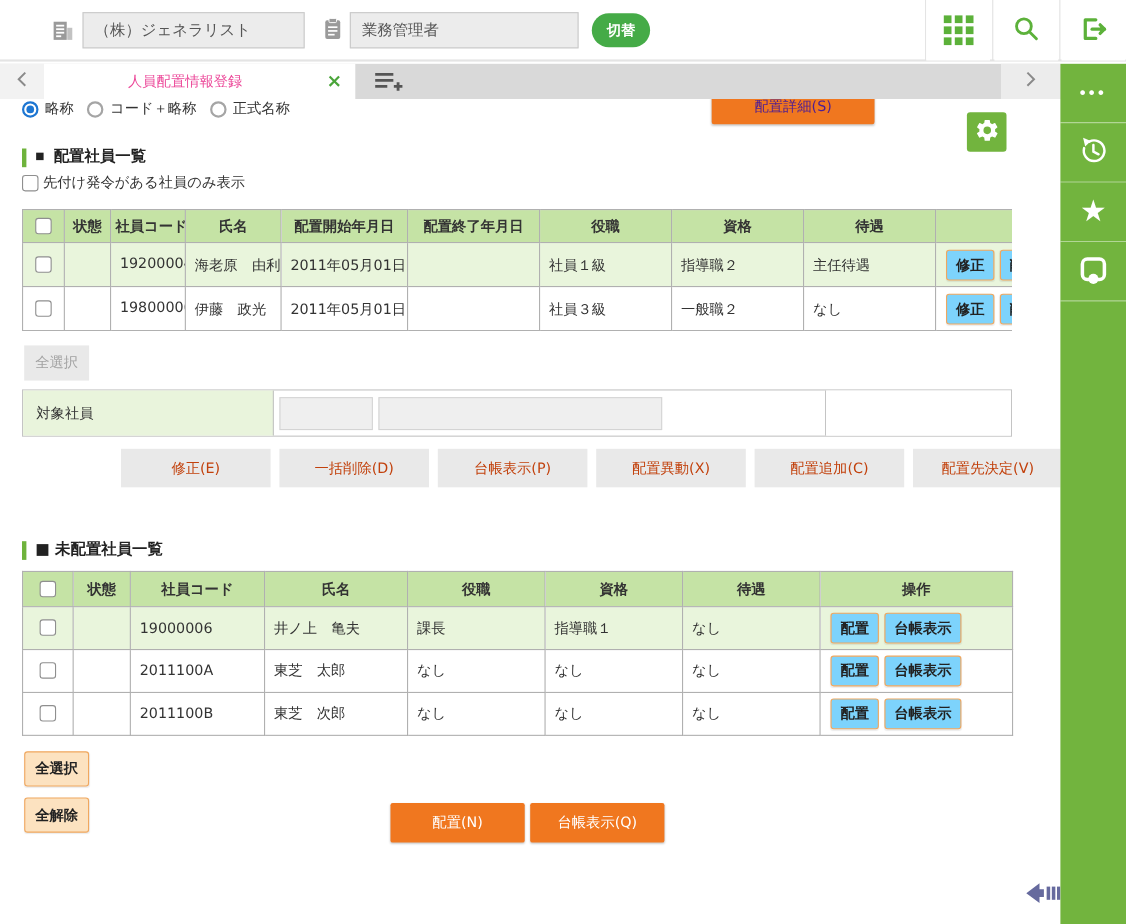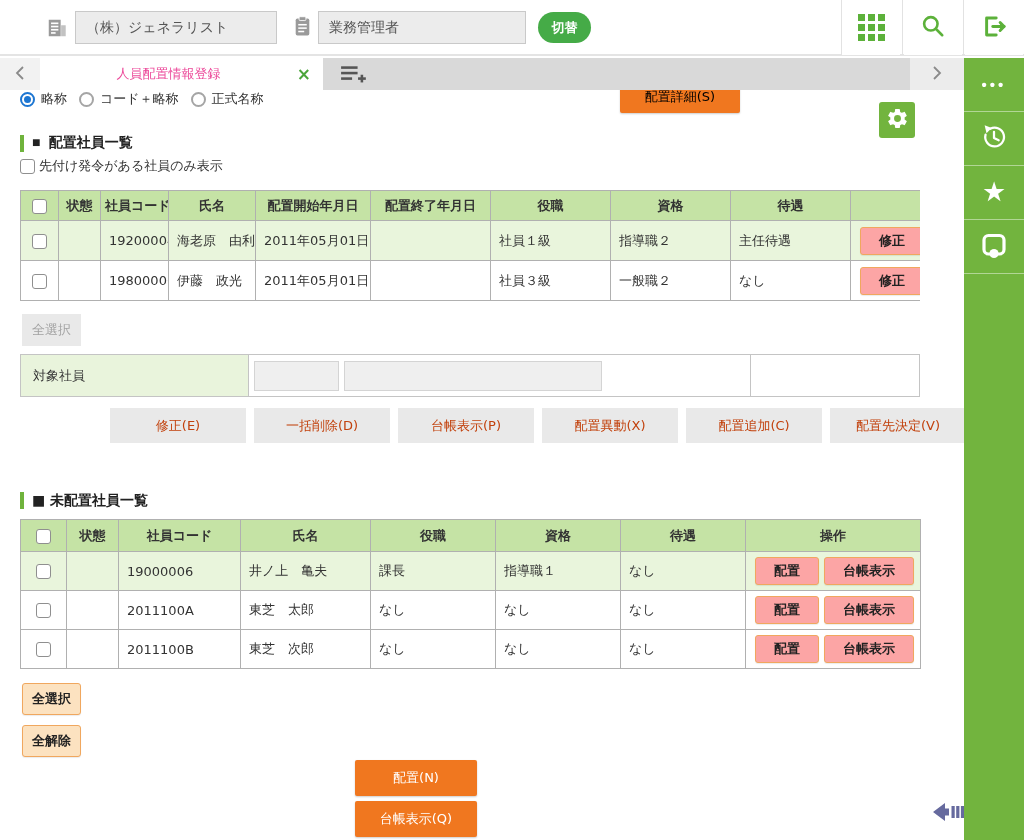--- a/index.html
+++ b/index.html
@@ -39,21 +39,21 @@
 
   
   .content{position:absolute;top:90px;left:0;width:964px;height:750px;background:#fff;overflow:hidden;z-index:2;}
 
   .radio-row{position:absolute;left:20px;top:0;display:flex;align-items:center;gap:12px;height:18px;}
   .radio-opt{display:flex;align-items:center;gap:6px;cursor:pointer;}
   .radio{width:15px;height:15px;border-radius:50%;border:2px solid #a5a5a5;background:#fff;display:inline-block;position:relative;}
   .radio.checked{border-color:#1d76d2;}
   .radio.checked::after{content:"";position:absolute;left:2px;top:2px;right:2px;bottom:2px;border-radius:50%;background:#1d76d2;}
 
-  .detail-btn{position:absolute;left:620px;top:-10px;width:120px;height:33px;background:#f0771f;color:#000000;border:none;font-size:13px;font-family:inherit;border-radius:2px;cursor:pointer;box-shadow:0 1px 2px rgba(0,0,0,.2);}
+  .detail-btn{position:absolute;left:647px;top:-10px;width:148px;height:33px;background:#f0771f;color:#4c1d95;border:none;font-size:13px;font-family:inherit;border-radius:2px;cursor:pointer;box-shadow:0 1px 2px rgba(0,0,0,.2);}
   .gear-btn{position:absolute;left:879px;top:12px;width:36px;height:36px;background:#72b43e;border:none;border-radius:3px;cursor:pointer;display:flex;align-items:center;justify-content:center;}
 
   .section-title{position:absolute;left:20px;font-size:14px;font-weight:bold;color:#222;border-left:4px solid #6fb33c;padding-left:8px;line-height:17px;}
   .s1-title{top:45px;font-family:Liberation Mono, monospace;}
   .s2-title{top:402px;}
 
   .filter-row{position:absolute;left:20px;top:67px;display:flex;align-items:center;gap:4px;cursor:pointer;}
 
   .cb{display:inline-block;width:15px;height:15px;background:#fff;border:1px solid #8f8f8f;border-radius:3px;vertical-align:middle;}
 
@@ -63,40 +63,40 @@
   table.t1{width:1000px;}
   table.t2{width:900px;}
   table.grid th,table.grid td{border:1px solid #b0b0b0;font-size:13px;overflow:hidden;white-space:nowrap;}
   table.grid th{background:#c5e3a5;color:#333;font-weight:bold;text-align:center;height:30px;padding:0 4px;}
   table.t2 th{height:32px;}
   table.grid td{height:40px;padding:0 8px;background:#fff;}
   table.t2 td{height:39px;}
   table.grid tr.hl td{background:#e9f5dc;}
   table.grid td.c-check,table.grid th.c-check{text-align:center;padding:0;}
   table.grid td.c-act{padding:0 4px;}
-  .mini-btn{background:#fca5a5;border:1px solid #f0a75e;border-radius:3px;padding:4px 18px;font-weight:bold;font-size:13px;color:#222;font-family:inherit;cursor:pointer;margin-left:5px;box-shadow:0 1px 1px rgba(0,0,0,.08);}
+  .mini-btn{background:#7dd3fc;border:1px solid #f0a75e;border-radius:3px;padding:4px 8px;font-weight:bold;font-size:13px;color:#222;font-family:inherit;cursor:pointer;margin-left:5px;box-shadow:0 1px 1px rgba(0,0,0,.08);}
 
   .sel-row{position:absolute;display:flex;gap:10px;flex-direction:column;}
   .s1-sel{left:22px;top:224px;}
   .s2-sel{left:22px;top:593px;}
   .sel-btn-dis{background:#e9e9e9;border:none;color:#a2a2a2;font-size:13px;padding:7px 10px;font-family:inherit;}
   .sel-btn{background:#fce2c0;border:1px solid #f0a75e;border-radius:3px;color:#222;font-weight:bold;font-size:13px;padding:6px 9px;font-family:inherit;cursor:pointer;box-shadow:0 1px 1px rgba(0,0,0,.08);}
 
   .target-box{position:absolute;left:20px;top:264px;width:900px;height:43px;border:1px solid #c4c4c4;display:flex;}
   .target-label{width:228px;background:#e9f4dc;border-right:1px solid #c4c4c4;display:flex;align-items:center;padding-left:12px;font-size:13px;color:#333;}
   .target-fields{width:502px;border-right:1px solid #c4c4c4;display:flex;align-items:center;gap:5px;padding-left:5px;}
   .dis-input{background:#efefef;border:1px solid #d4d4d4;height:30px;font-family:inherit;}
   .dis-input.small{width:85px;}
   .dis-input.large{width:258px;}
   .target-empty{flex:1;background:#fff;}
 
   .actions-row{position:absolute;left:110px;top:318px;display:flex;gap:8px;}
   .act-btn-dis{width:136px;height:35px;background:#e9e9e9;border:none;color:#c2410c;font-size:13px;font-family:inherit;}
 
-  .bottom-btns{position:absolute;left:355px;top:670px;display:flex;gap:5px;flex-direction:column;}
+  .bottom-btns{position:absolute;left:355px;top:640px;display:flex;gap:5px;}
   .orange-btn{width:122px;height:36px;background:#f0771f;color:#fff;border:none;font-size:13px;font-family:inherit;border-radius:2px;cursor:pointer;box-shadow:0 1px 2px rgba(0,0,0,.2);}
 
   .collapse-arrow{position:absolute;left:932px;top:798px;z-index:5;cursor:pointer;background:none;border:none;}
 </style>
 </head>
 <body>
 
 <div class="screen">
 
   <header class="topbar">

